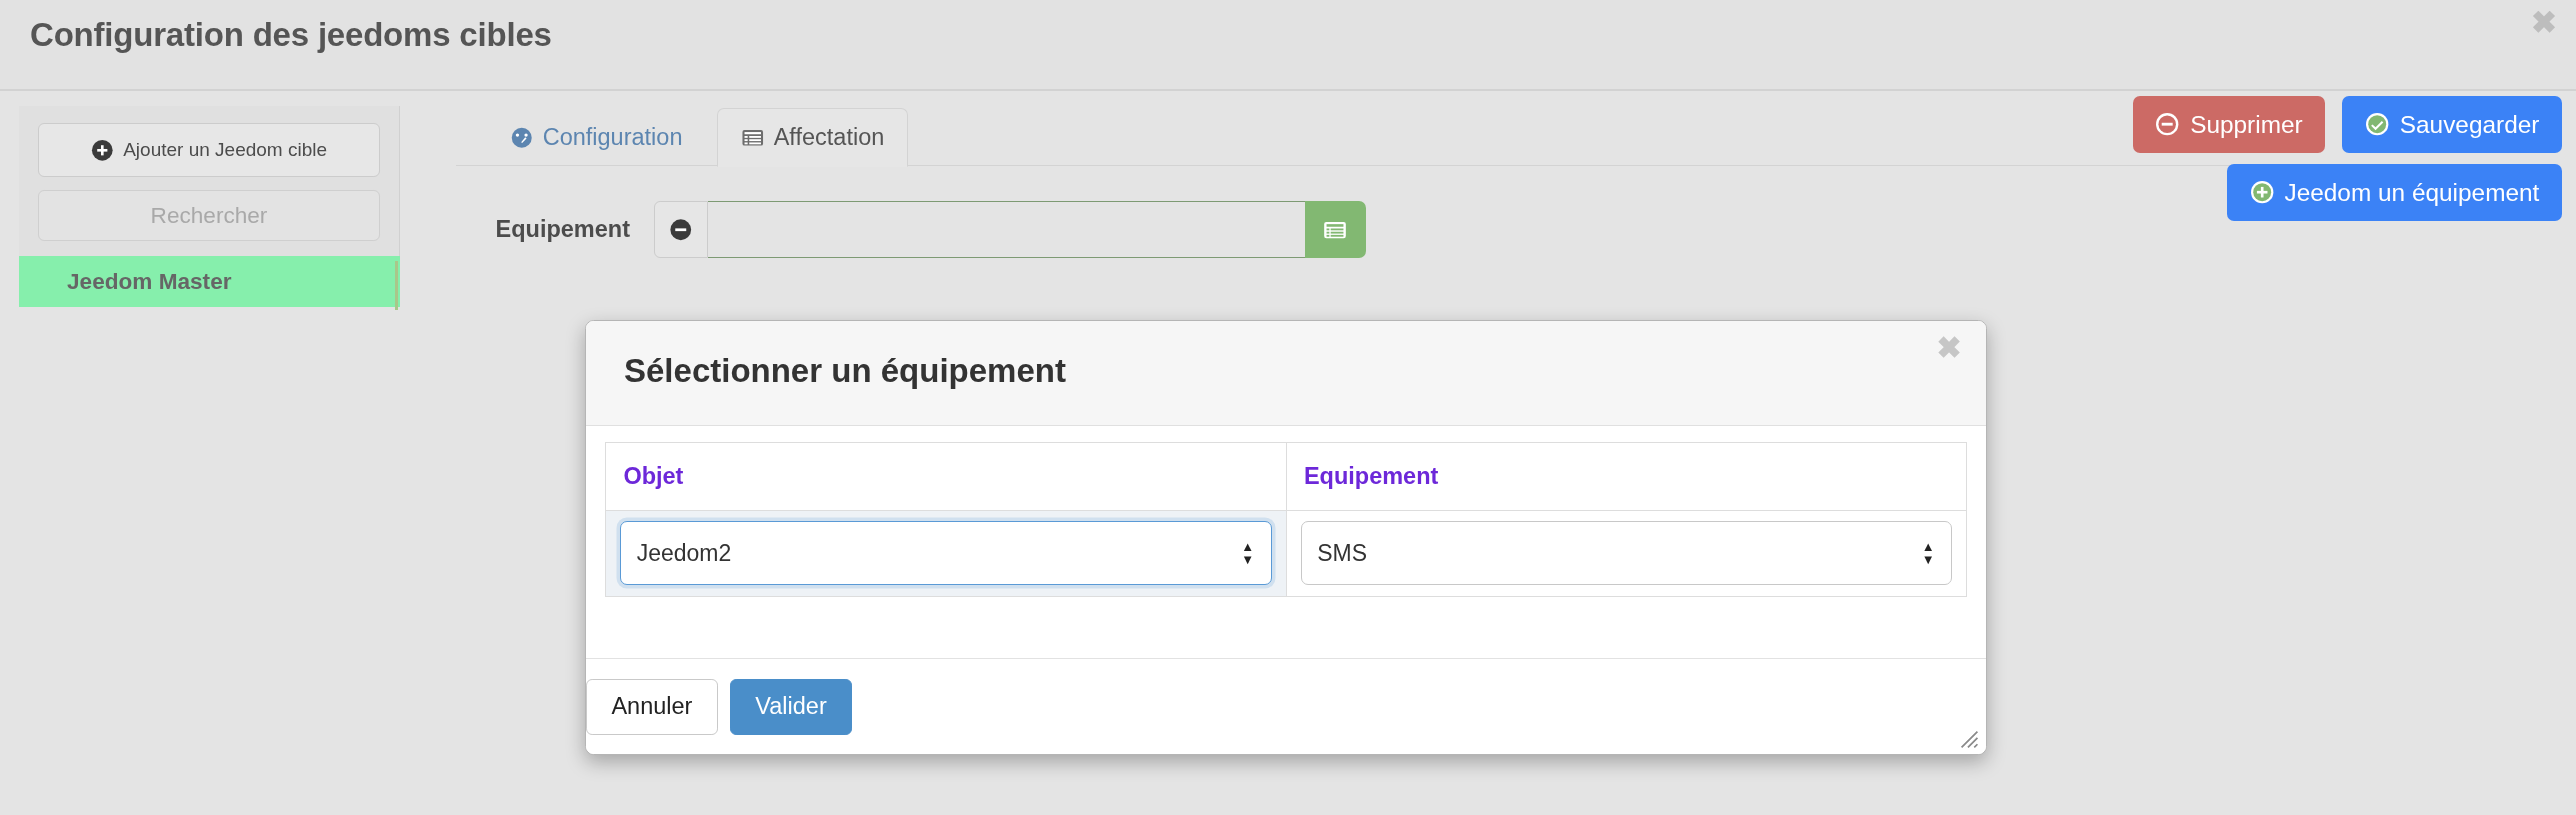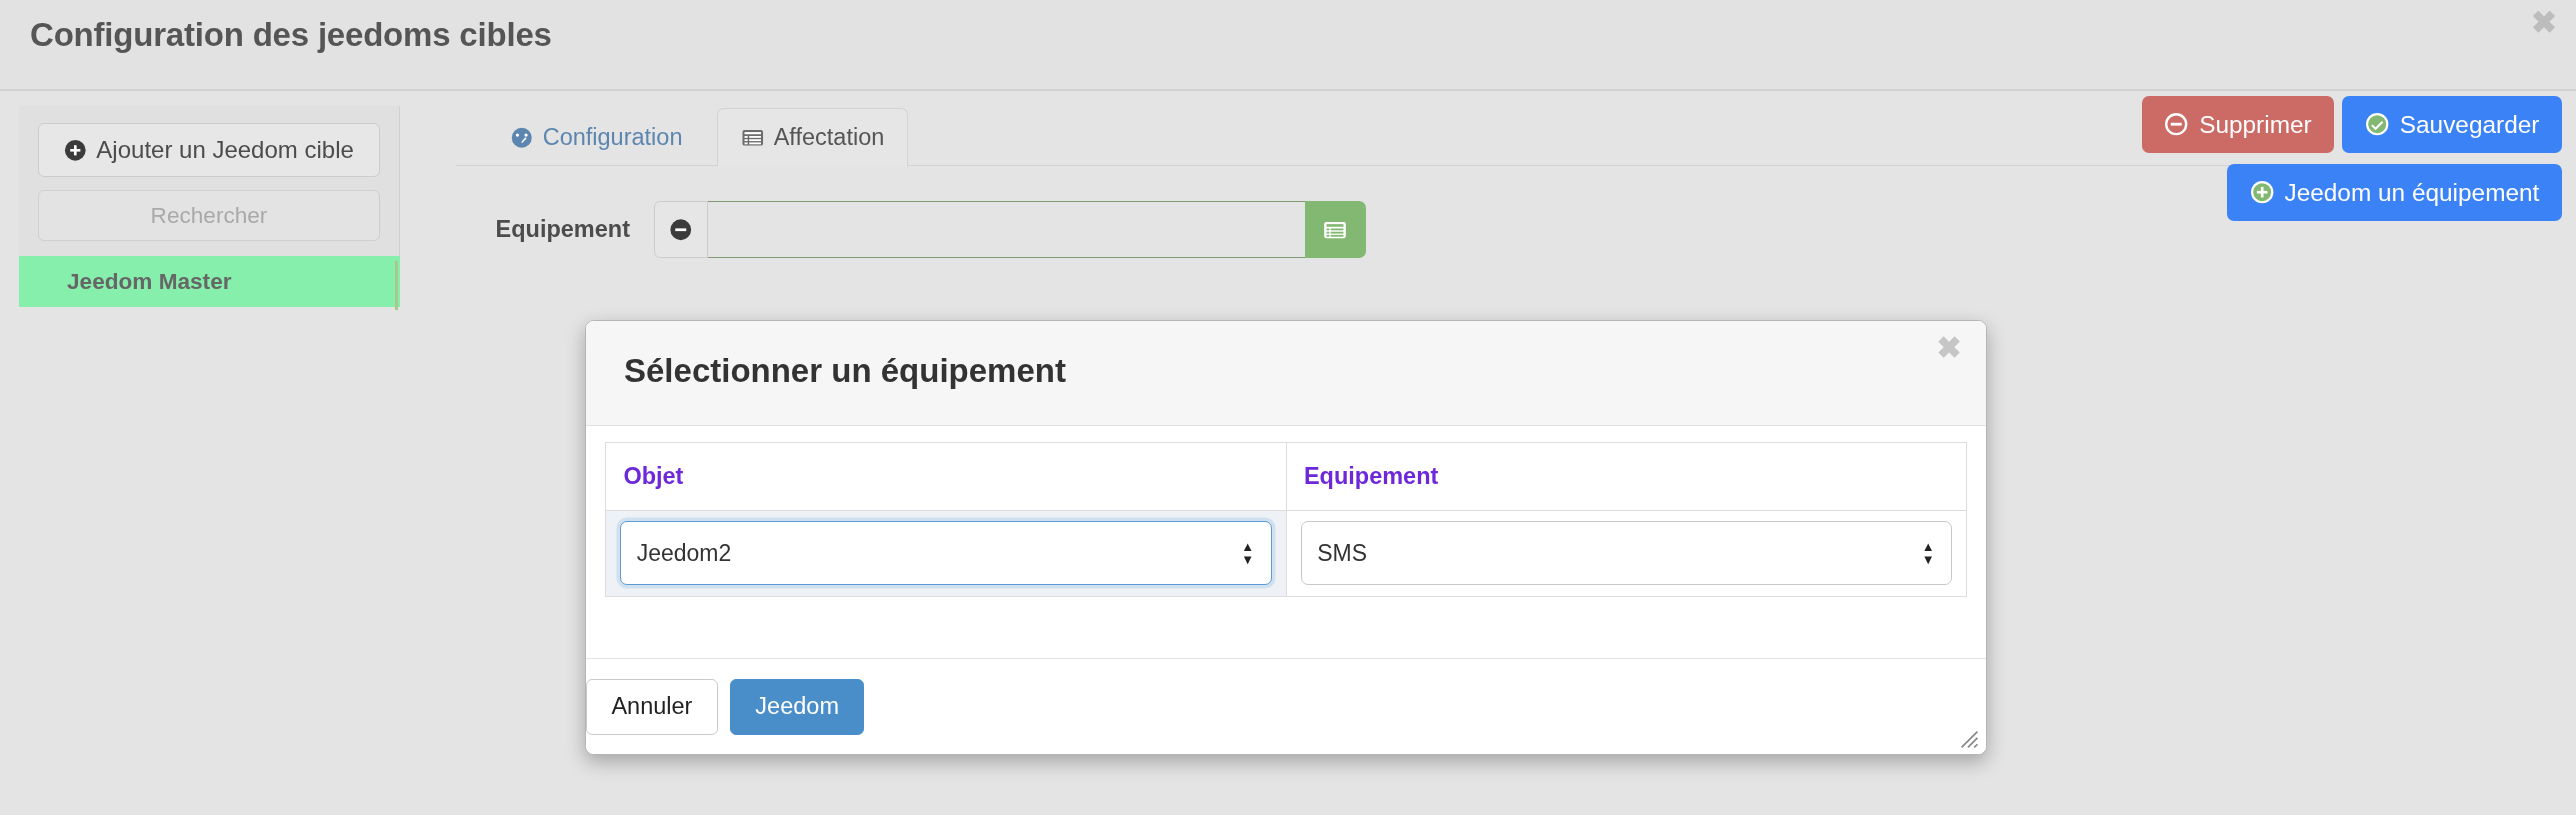--- a/index.html
+++ b/index.html
@@ -55,21 +55,21 @@
     border-right: 1.7px solid #d0d0d0;
   }
   .btn-add-target {
     position: absolute;
     left: 19px; top: 17.4px;
     width: 342px; height: 54px;
     background: #e7e7e7;
     border: 0.9px solid #cccccc;
     border-radius: 6.1px;
     color: #4c4c4c;
-    font-size: 24px;
+    font-size: 19px;
     display: flex;
     align-items: center;
     justify-content: center;
     cursor: pointer;
     white-space: nowrap;
   }
   .btn-add-target .lbl { margin-left: 9.6px; }
 
   .search-box {
     position: absolute;
@@ -149,21 +149,21 @@
     background: #e6e6e6;
     border-color: #d3d3d3;
     border-bottom-color: #e6e6e6;
   }
 
   
   .actions {
     position: absolute;
     right: 14px; top: -7px;
     display: flex;
-    gap: 8px;
+    gap: 17px;
   }
   .btn {
     display: inline-flex;
     align-items: center;
     justify-content: center;
     height: 57px;
     padding: 0 22.6px;
     border-radius: 7px;
     font-size: 24.4px;
     color: #ffffff;
@@ -544,21 +544,21 @@
                 </span>
               </div>
             </td>
           </tr>
         </tbody>
       </table>
     </div>
 
     <div class="modal-footer">
       <div class="mbtn mbtn-cancel">Annuler</div>
-      <div class="mbtn mbtn-ok">Jeedom</div>
+      <div class="mbtn mbtn-ok">Valider</div>
     </div>
 
     <svg class="resize-grip" viewBox="0 0 12 12">
       <path d="M11 1 L1 11 M11 5 L5 11 M11 9 L9 11" stroke="#8a8a8a" stroke-width="1.1" fill="none"></path>
     </svg>
   </div>
 
 </div>
 
 

